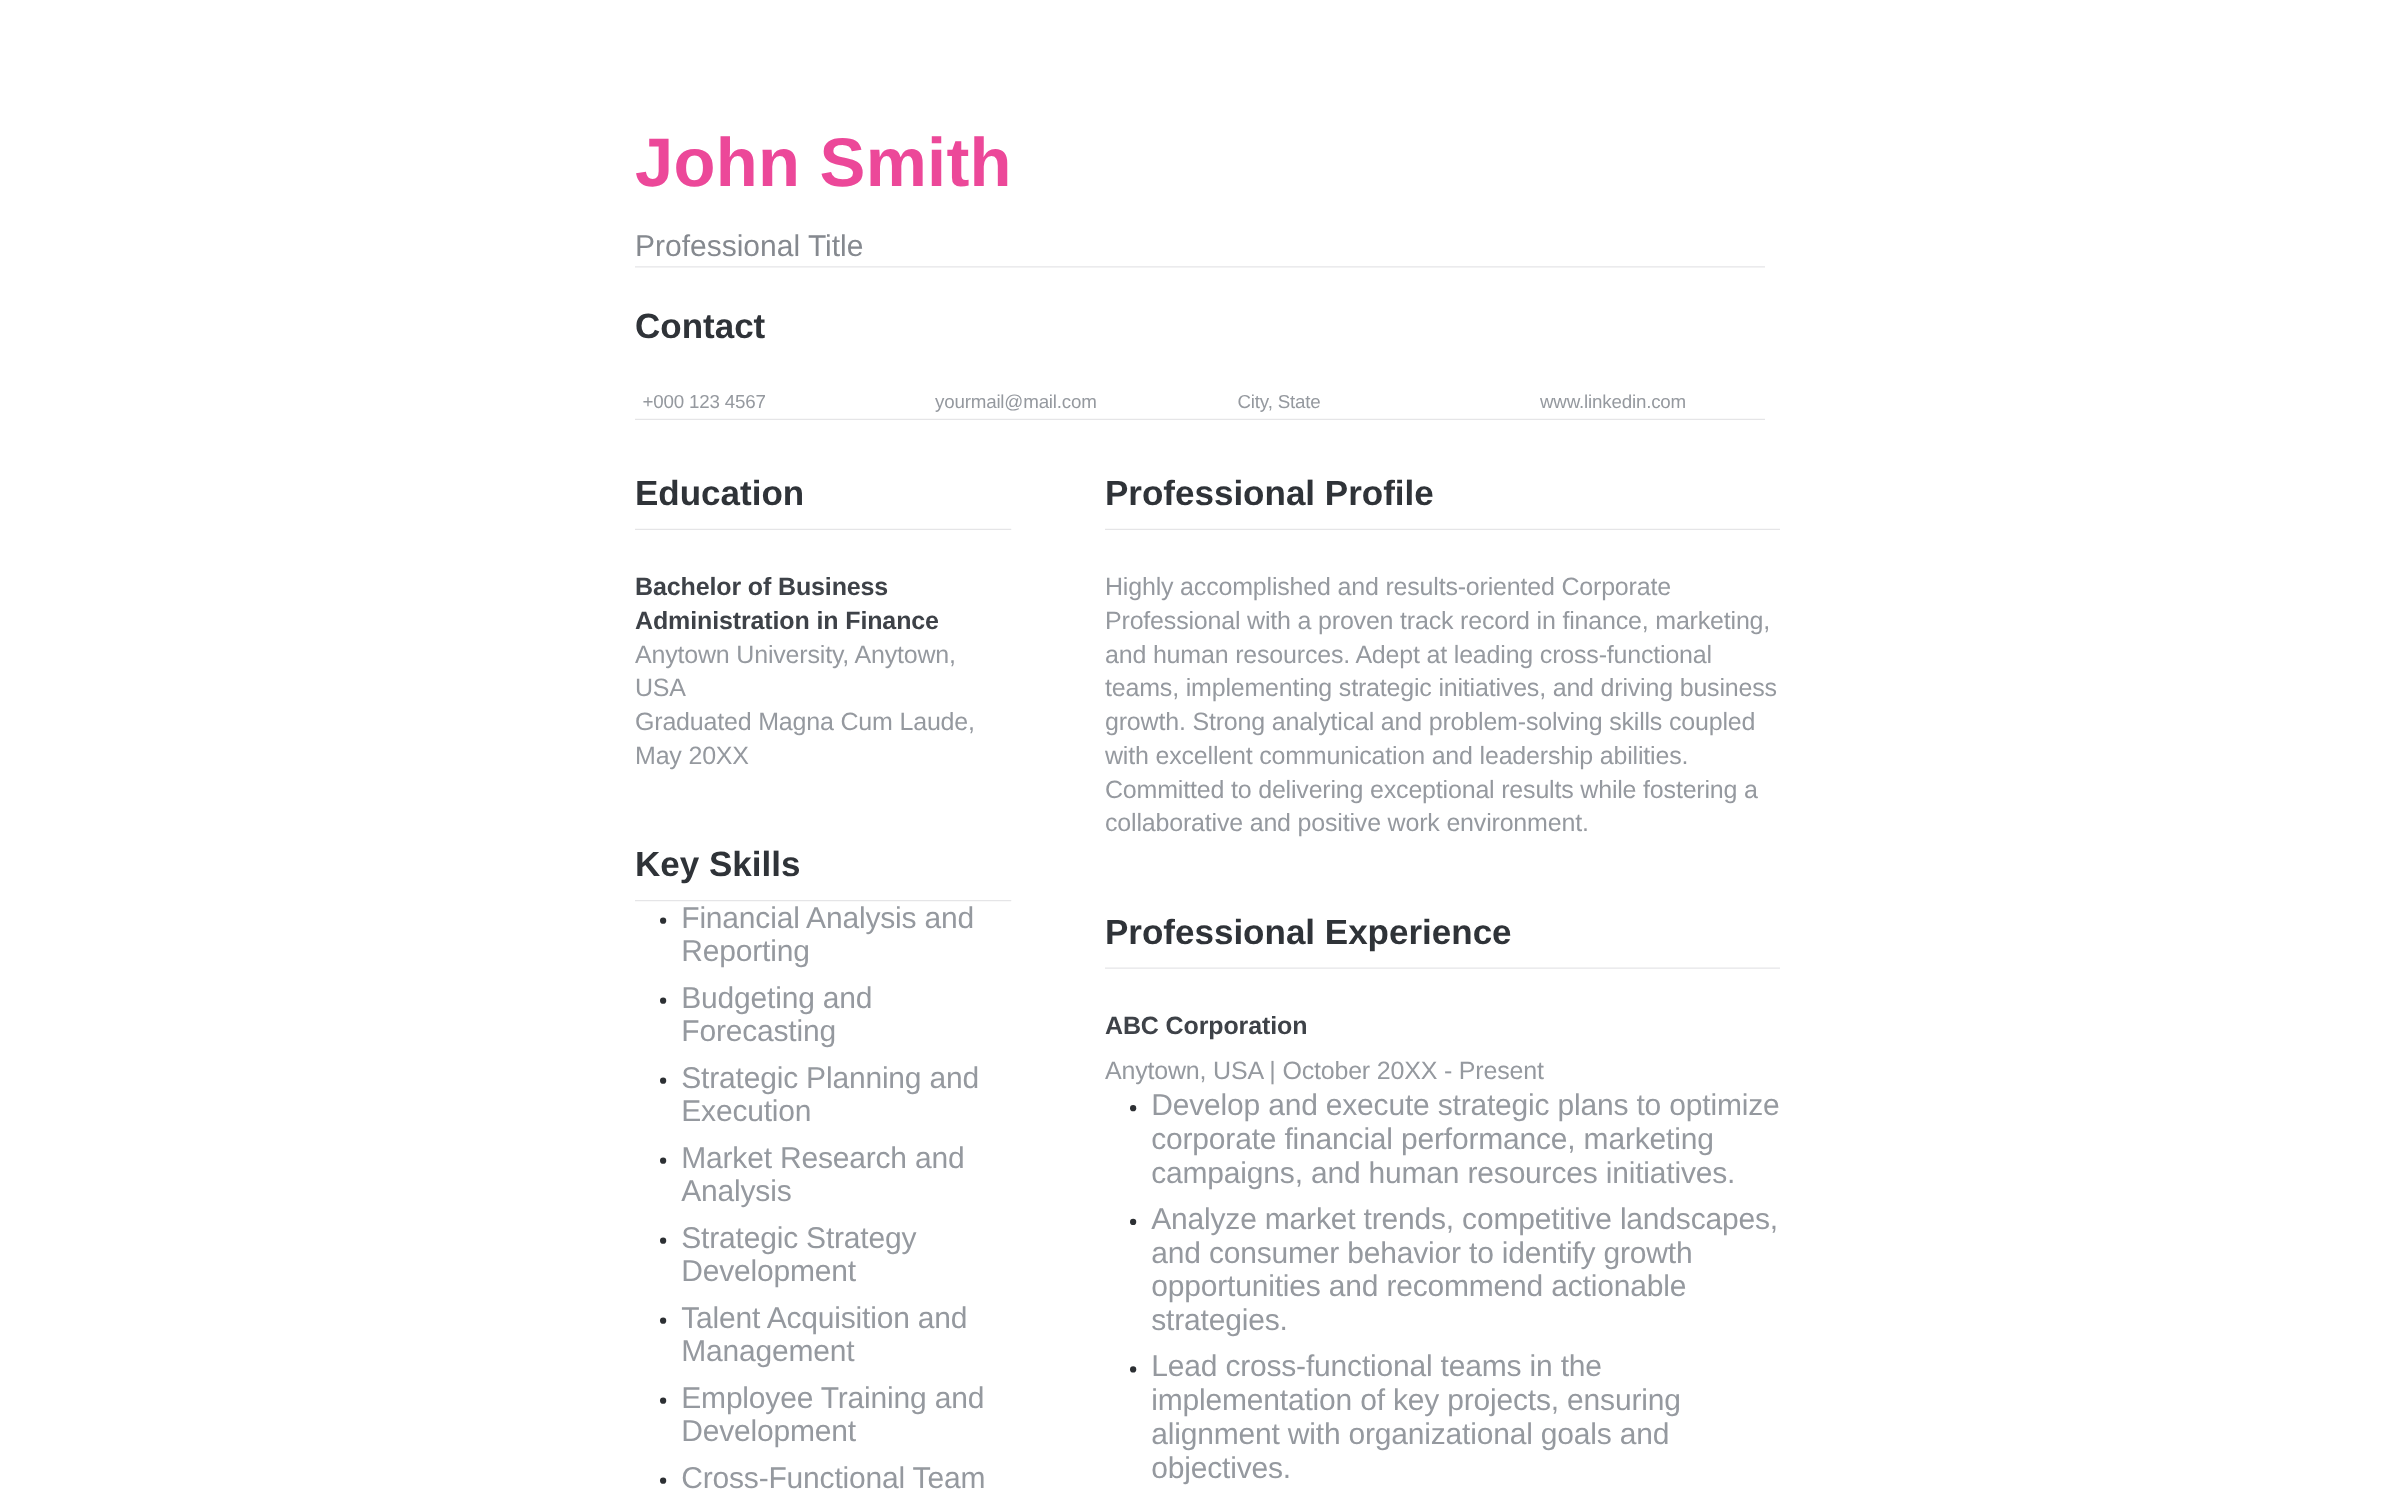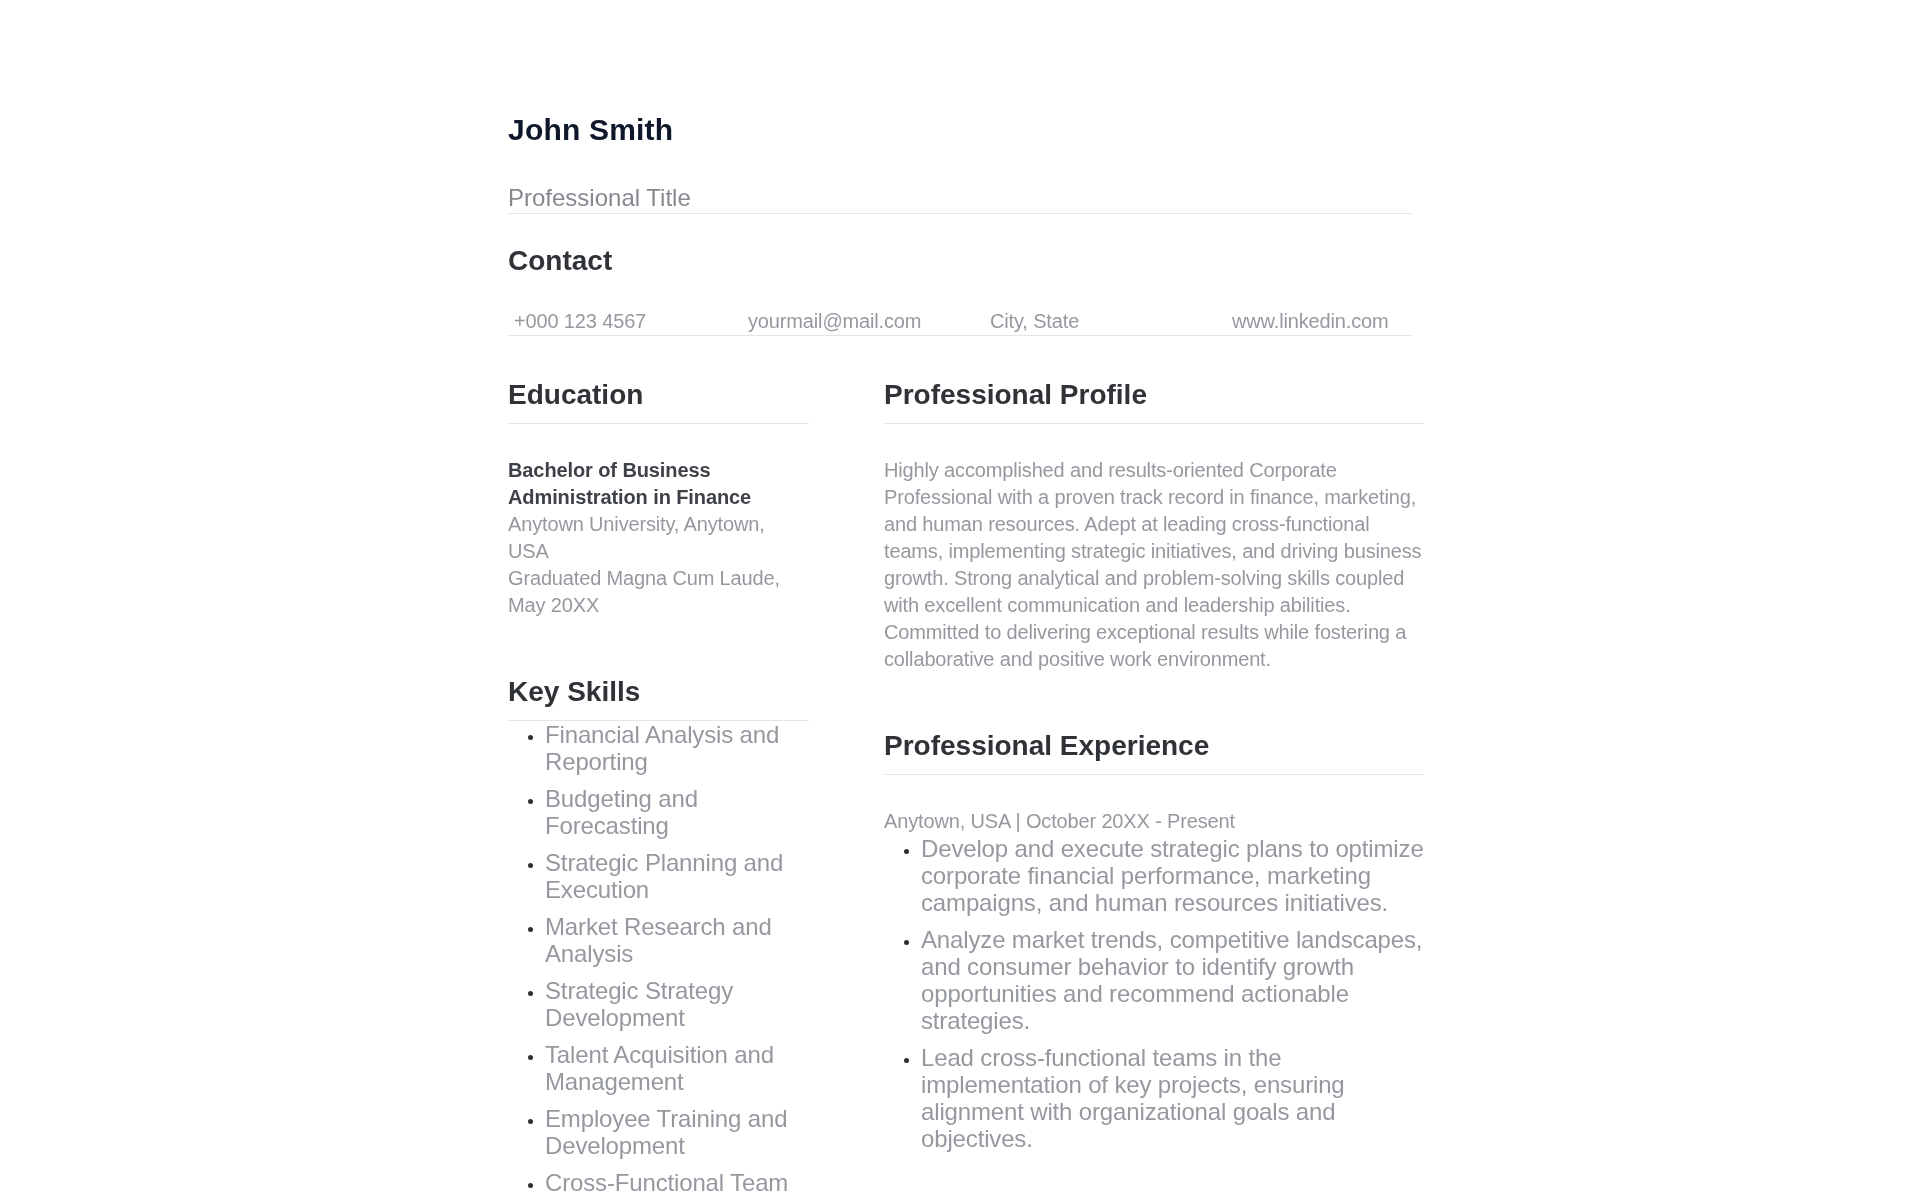--- a/index.html
+++ b/index.html
@@ -12,24 +12,24 @@
     overflow: hidden;
     font-family: "Liberation Sans", sans-serif;
   }
   .page {
     width: 904px;
     margin: 0 auto;
     padding-top: 103px;
     color: #33373c;
   }
   .name {
-    font-size: 30px;
+    font-size: 55px;
     line-height: 54px;
     font-weight: 700;
-    color: #0f172a;
+    color: #ec4899;
     margin: 0;
     letter-spacing: 0.2px;
   }
   .subtitle {
     font-size: 24px;
     line-height: 30px;
     color: #85898f;
     margin-top: 26px;
   }
   hr.rule {
@@ -44,21 +44,21 @@
     line-height: 30px;
     font-weight: 700;
     color: #2f3338;
     margin: 0;
   }
   .contact-heading { margin-top: 32px; }
   .contact-row {
     display: grid;
     grid-template-columns: 234px 242px 242px auto;
     margin-top: 32px;
-    font-size: 20px;
+    font-size: 15px;
     line-height: 27px;
     color: #95999f;
     letter-spacing: -0.15px;
   }
   .contact-cell { padding-left: 6px; }
   .rule-after-contact { margin-top: 26px; }
 
   .columns {
     display: grid;
     grid-template-columns: 301px 540px;
@@ -161,20 +161,21 @@
       <section>
         <h2 class="h2">Professional Profile</h2>
         <hr class="rule">
         <p class="gray sec-body">Highly accomplished and results-oriented Corporate Professional with a proven track record in finance, marketing, and human resources. Adept at leading cross-functional teams, implementing strategic initiatives, and driving business growth. Strong analytical and problem-solving skills coupled with excellent communication and leadership abilities. Committed to delivering exceptional results while fostering a collaborative and positive work environment.</p>
       </section>
 
       <section class="section-gap">
         <h2 class="h2">Professional Experience</h2>
         <hr class="rule">
         <div class="sec-body">
+          <p class="bold-dark">ABC Corporation</p>
           <p class="gray exp-line">Anytown, USA | October 20XX - Present</p>
           <ul class="dotted exp-bullets">
 
               <li>Develop and execute strategic plans to optimize corporate financial performance, marketing campaigns, and human resources initiatives.</li>
 
               <li>Analyze market trends, competitive landscapes, and consumer behavior to identify growth opportunities and recommend actionable strategies.</li>
 
               <li>Lead cross-functional teams in the implementation of key projects, ensuring alignment with organizational goals and objectives.</li>
             </ul>
         </div>

